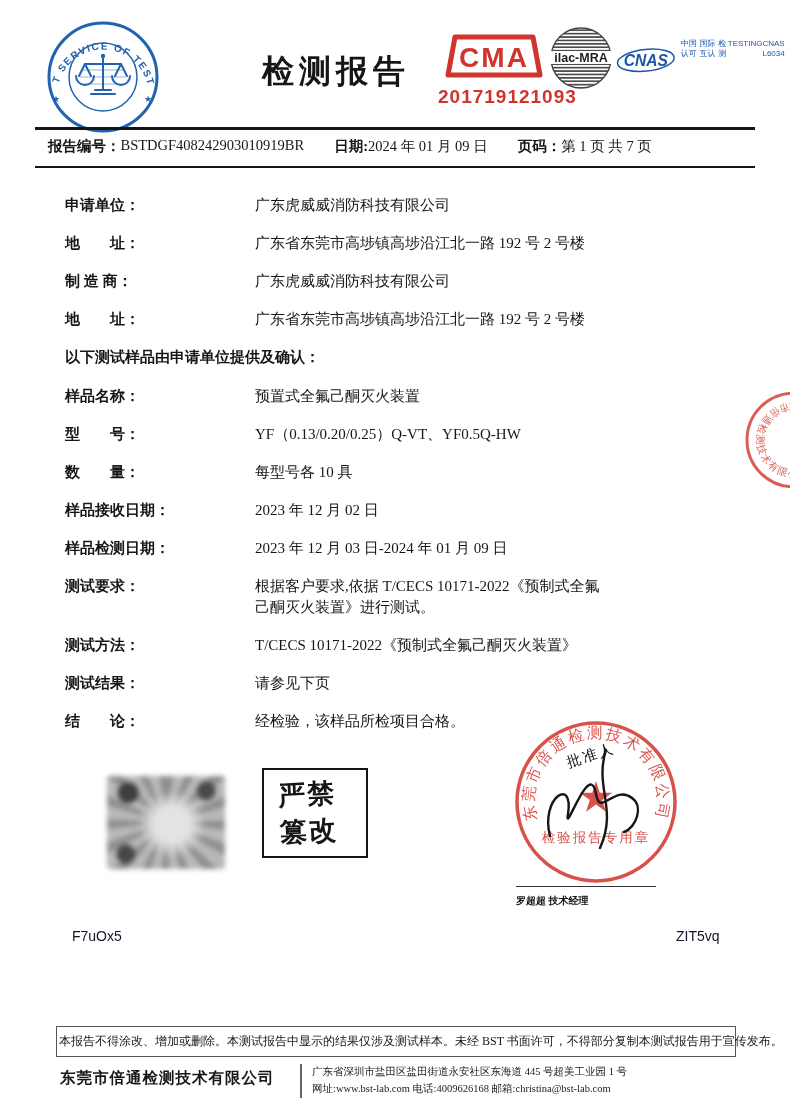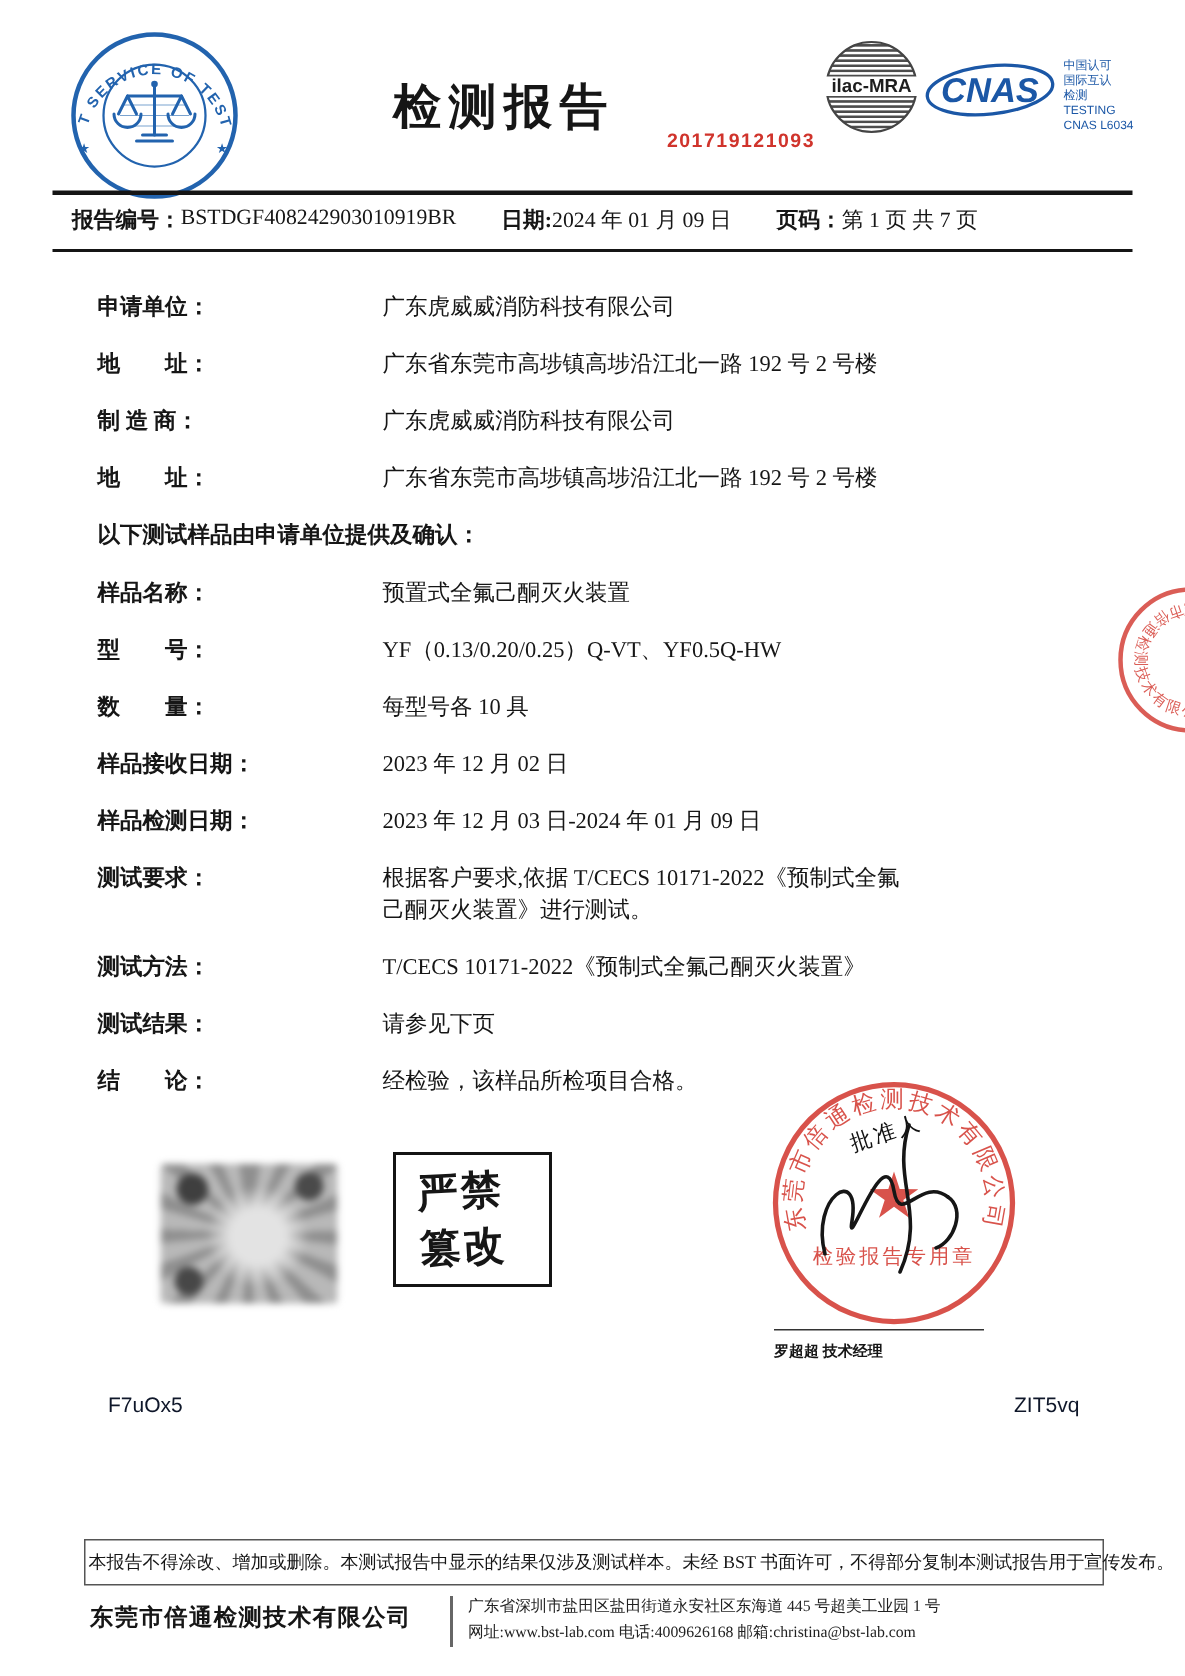--- a/index.html
+++ b/index.html
@@ -12,25 +12,25 @@
     overflow: hidden;
     font-family: "Liberation Serif", "DejaVu Serif", serif;
     color: #161616;
   }
   
   .seal { position:absolute; left:46px; top:20px; }
   .doc-title { position:absolute; left:236px; top:50px; width:200px; text-align:center;
     font-size:32px; font-weight:bold; letter-spacing:5px; }
   .cma { position:absolute; left:443px; top:31px; }
   .cma-number { position:absolute; left:438px; top:86px; width:112px; text-align:center;
-    color:#d0342c; font-weight:bold; font-size:13px; letter-spacing:1px;
+    color:#d0342c; font-weight:bold; font-size:19px; letter-spacing:1px;
     font-family:"Liberation Sans", sans-serif; }
   .ilac { position:absolute; left:549px; top:26px; }
   .cnas { position:absolute; left:616px; top:36px; display:flex; gap:5px; align-items:flex-start; }
-  .cnas-side { display:flex; flex-direction:column; color:#1b57a6; font-size:8px; line-height:10px;
+  .cnas-side { display:flex; flex-direction:row; color:#1b57a6; font-size:8px; line-height:10px;
     font-family:"Liberation Sans", sans-serif; padding-top:3px; }
   .rule-top { position:absolute; left:35px; right:35px; top:127px; height:2.5px; background:#151515; }
   .rule-sub { position:absolute; left:35px; right:35px; top:166px; height:1.5px; background:#151515; }
   
   .meta { position:absolute; left:48px; top:137px; font-size:14.5px; display:flex; white-space:nowrap; }
   .meta .mb { font-weight:bold; }
   .meta .sp { margin-right:30px; }
   
   .fields { position:absolute; left:0; top:195px; width:658px; }
   .frow { display:flex; margin:0 55px 17px 65px; font-size:15px; line-height:21px; }
@@ -97,20 +97,26 @@
         <path d="M 30,56 A 9,9 0 0 0 48,56"></path>
         <path d="M 75,44 L 69,56 M 75,44 L 81,56"></path>
         <path d="M 66,56 A 9,9 0 0 0 84,56"></path>
         <path d="M 49,70 H 65 M 45,74 H 69"></path>
       </g>
     </svg>
   </div>
 
   <div class="doc-title">检测报告</div>
 
+  <div class="cma">
+    <svg width="102" height="52" viewBox="0 0 102 52">
+      <path d="M 12,6 L 90,6 L 97,44 L 5,44 Z" fill="none" stroke="#d0342c" stroke-width="5" stroke-linejoin="round"></path>
+      <text x="51" y="36" text-anchor="middle" font-size="28" font-weight="bold" fill="#d0342c" font-family="'Liberation Sans',sans-serif" letter-spacing="2">CMA</text>
+    </svg>
+  </div>
   <div class="cma-number">201719121093</div>
 
   <div class="ilac">
     <svg width="64" height="64" viewBox="0 0 64 64">
       <defs>
         <pattern id="ilacStripes" width="64" height="3.4" patternUnits="userSpaceOnUse">
           <rect width="64" height="1.7" fill="#4c4c4c"></rect>
         </pattern>
       </defs>
       <circle cx="32" cy="32" r="30" fill="url(#ilacStripes)" stroke="#444" stroke-width="1.4"></circle>

